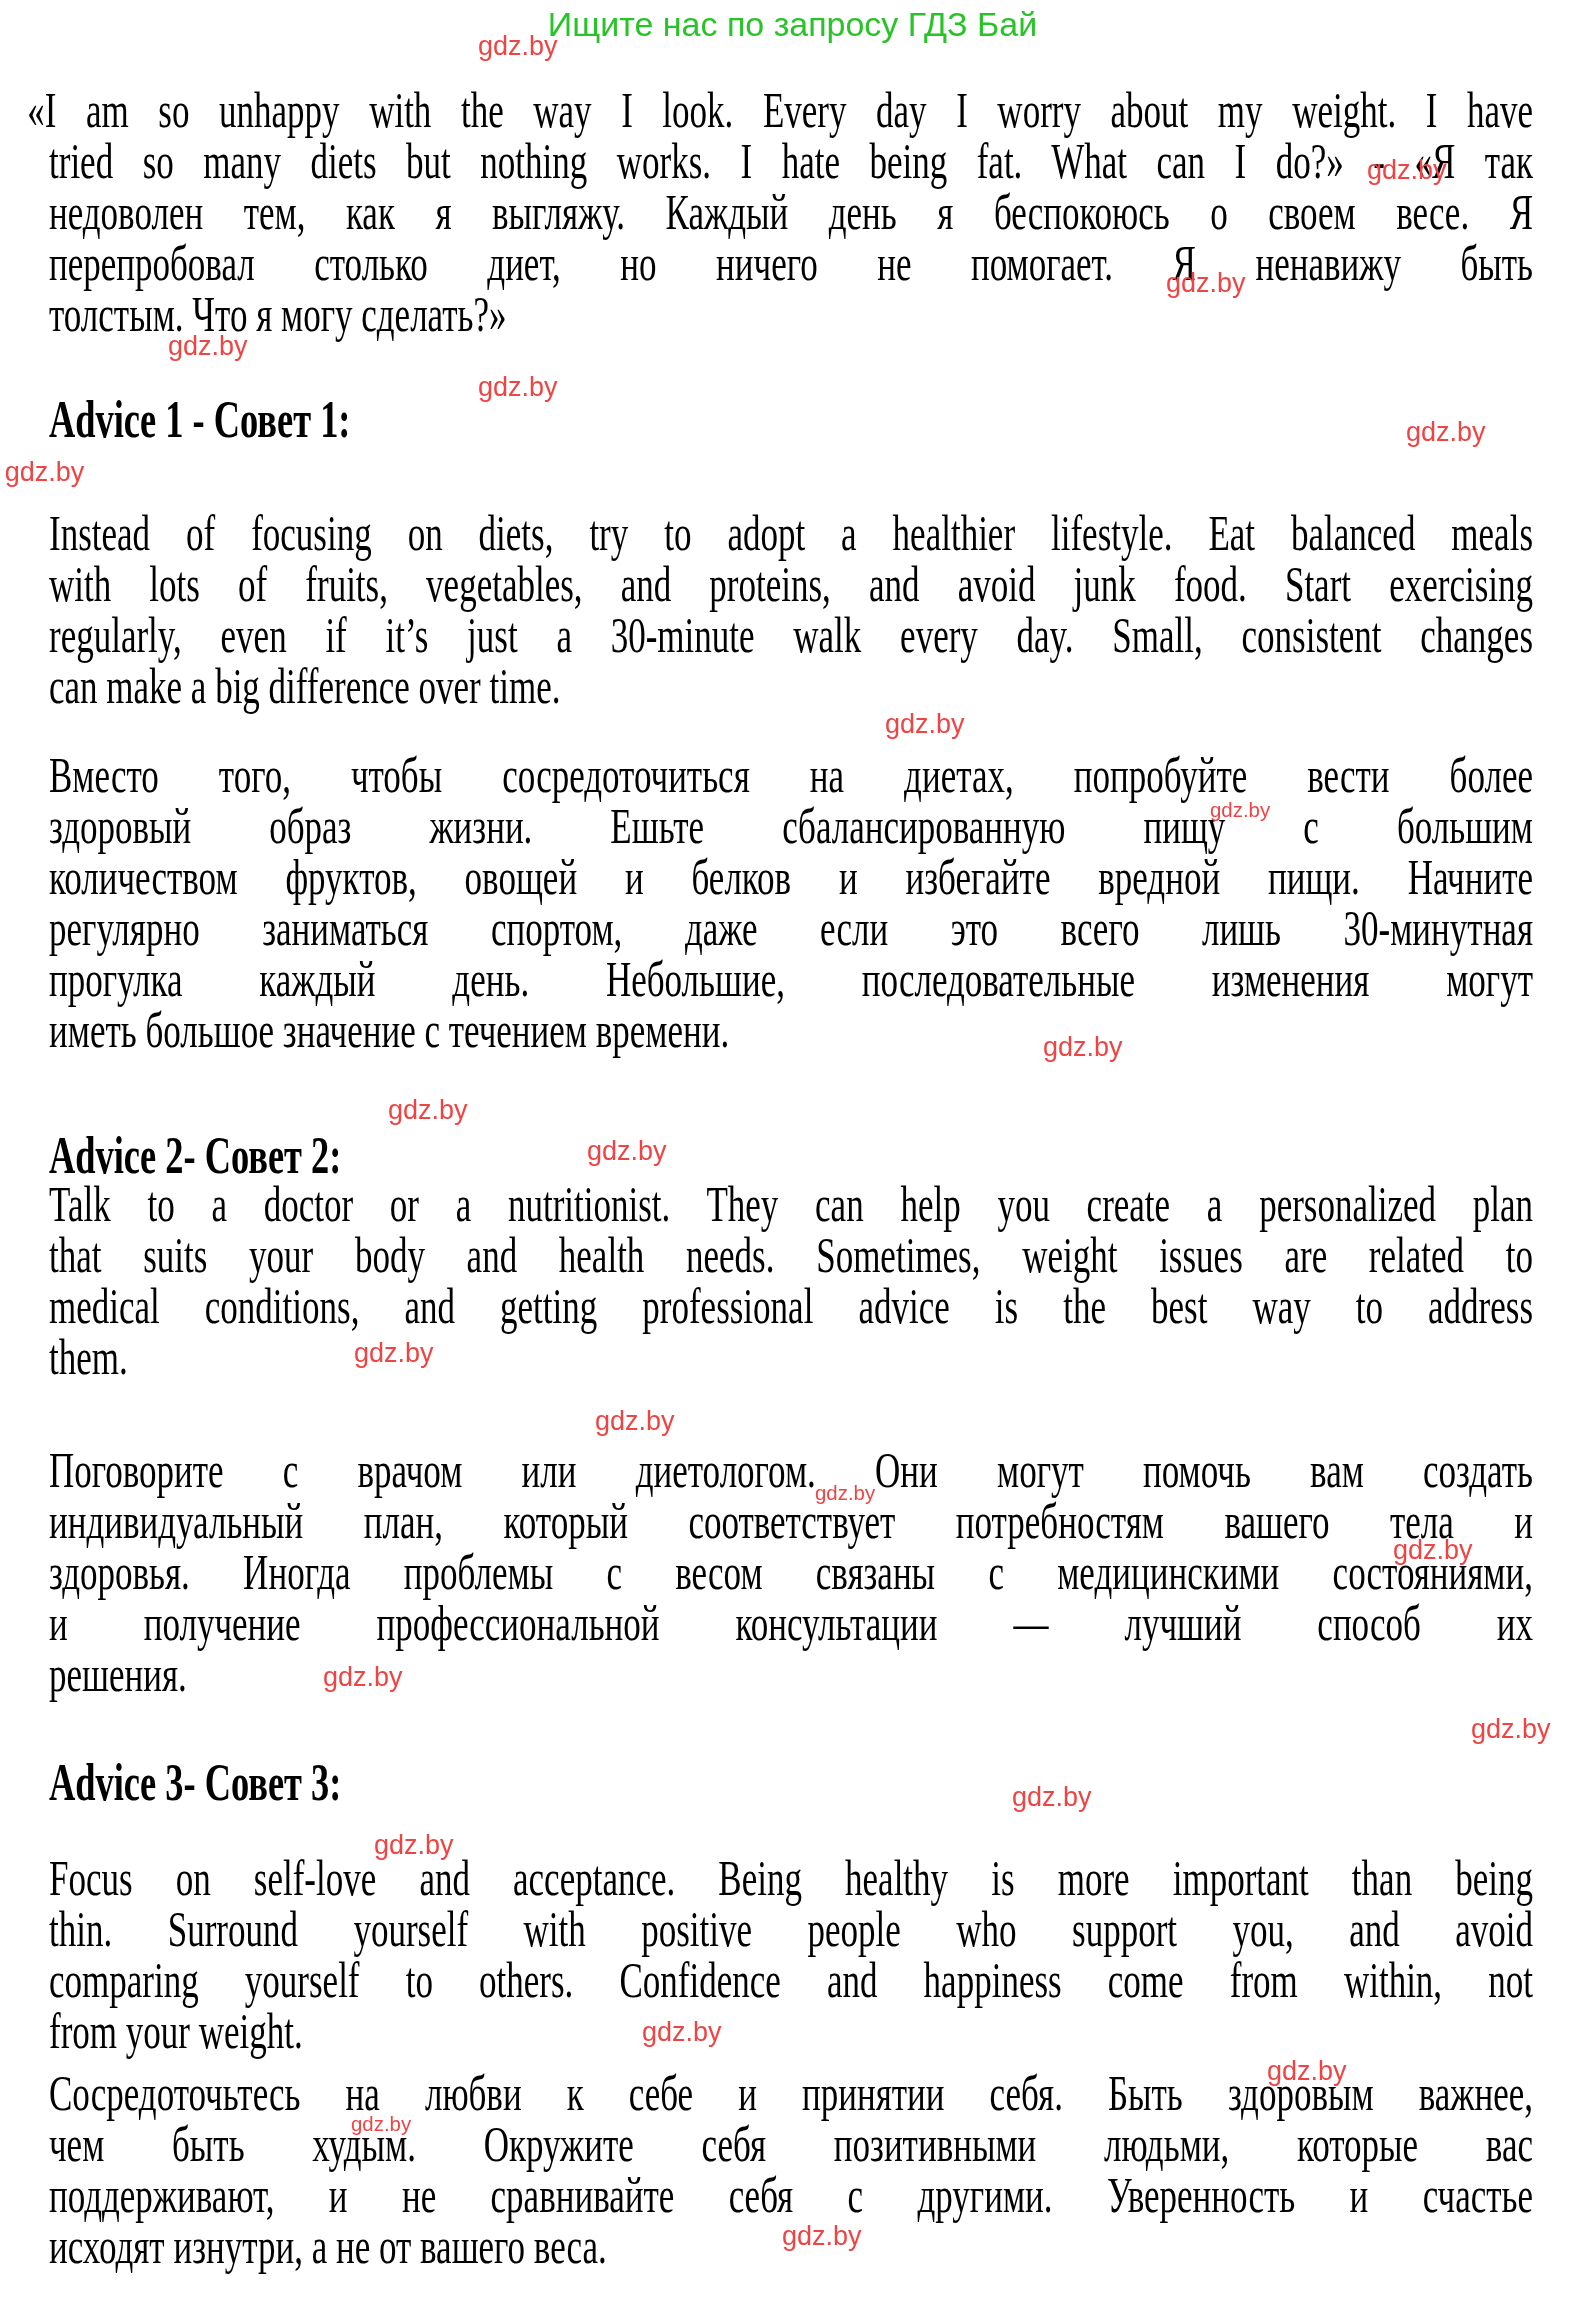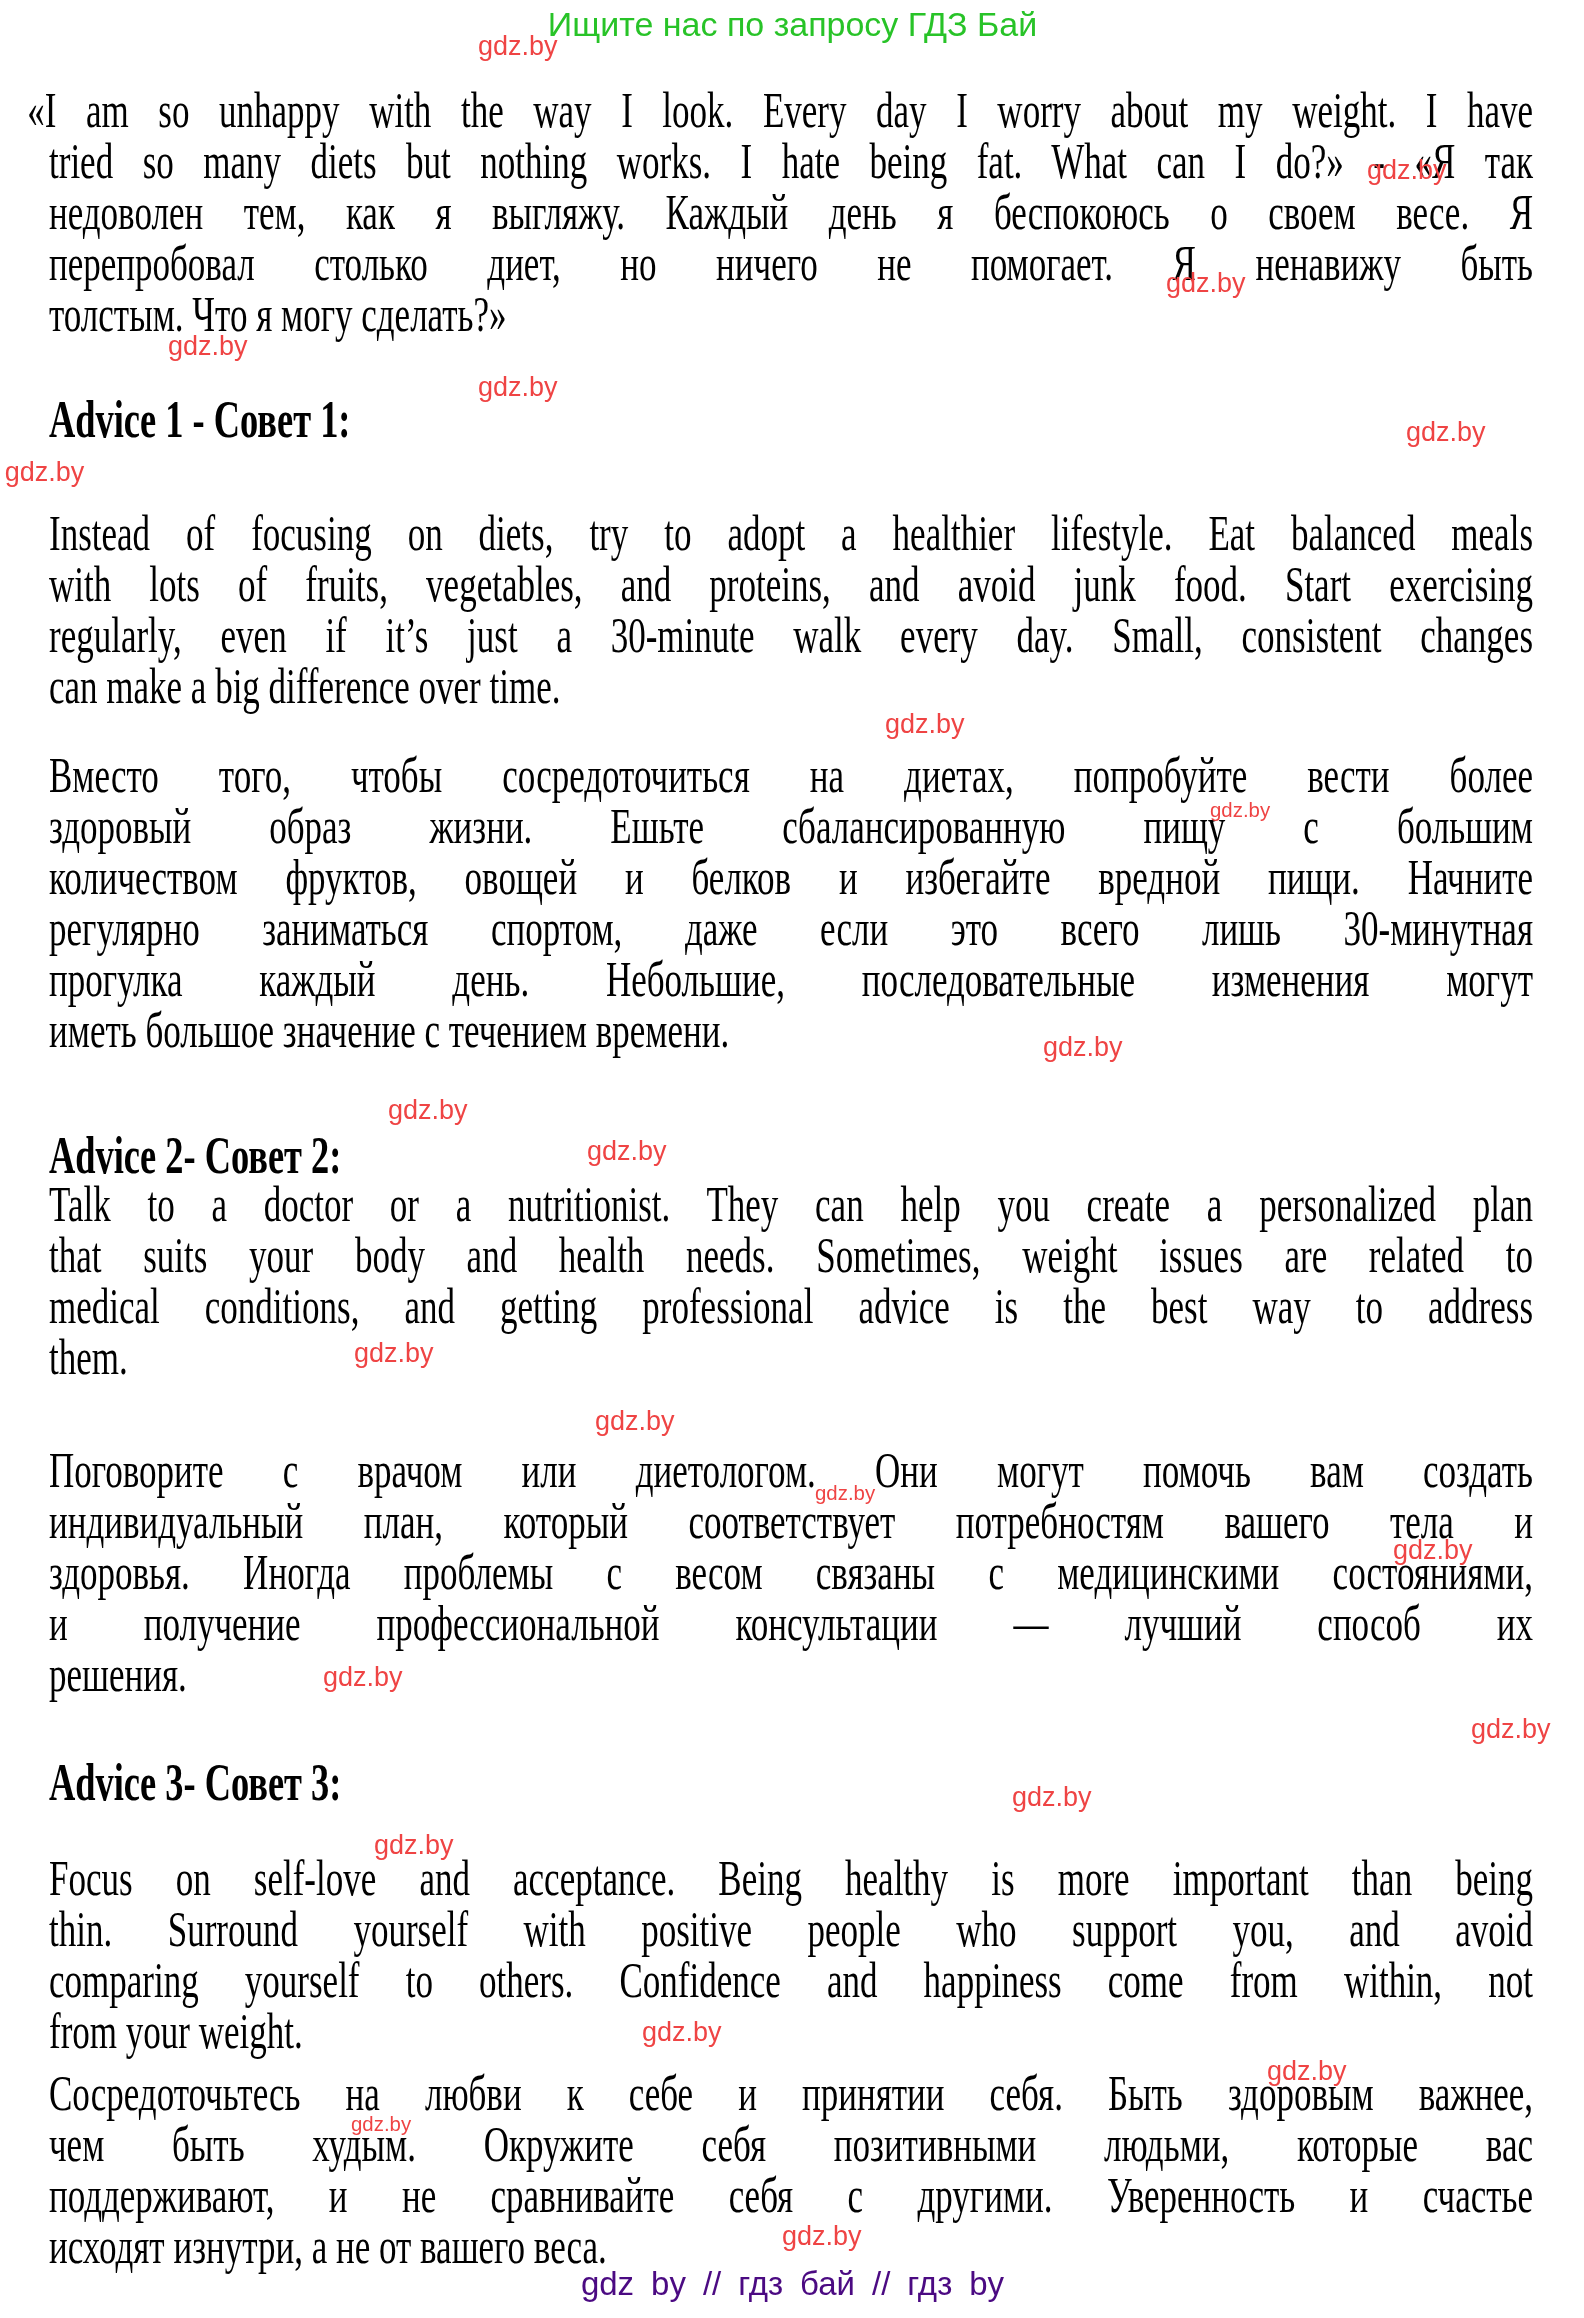--- a/index.html
+++ b/index.html
@@ -103,16 +103,15 @@
   <span class="wm" style="left:1393px;top:1535px">gdz.by</span>
   <span class="wm" style="left:323px;top:1662px">gdz.by</span>
   <span class="wm" style="left:1471px;top:1714px">gdz.by</span>
   <span class="wm" style="left:1012px;top:1782px">gdz.by</span>
   <span class="wm" style="left:374px;top:1830px">gdz.by</span>
   <span class="wm" style="left:642px;top:2017px">gdz.by</span>
   <span class="wm" style="left:1267px;top:2056px">gdz.by</span>
   <span class="wm small" style="left:351px;top:2113px">gdz.by</span>
   <span class="wm" style="left:782px;top:2221px">gdz.by</span>
 
-  <div id="footer">gdz by // гдз бай // гдз by</div>
 
 </div>
 
 
 </body></html>

